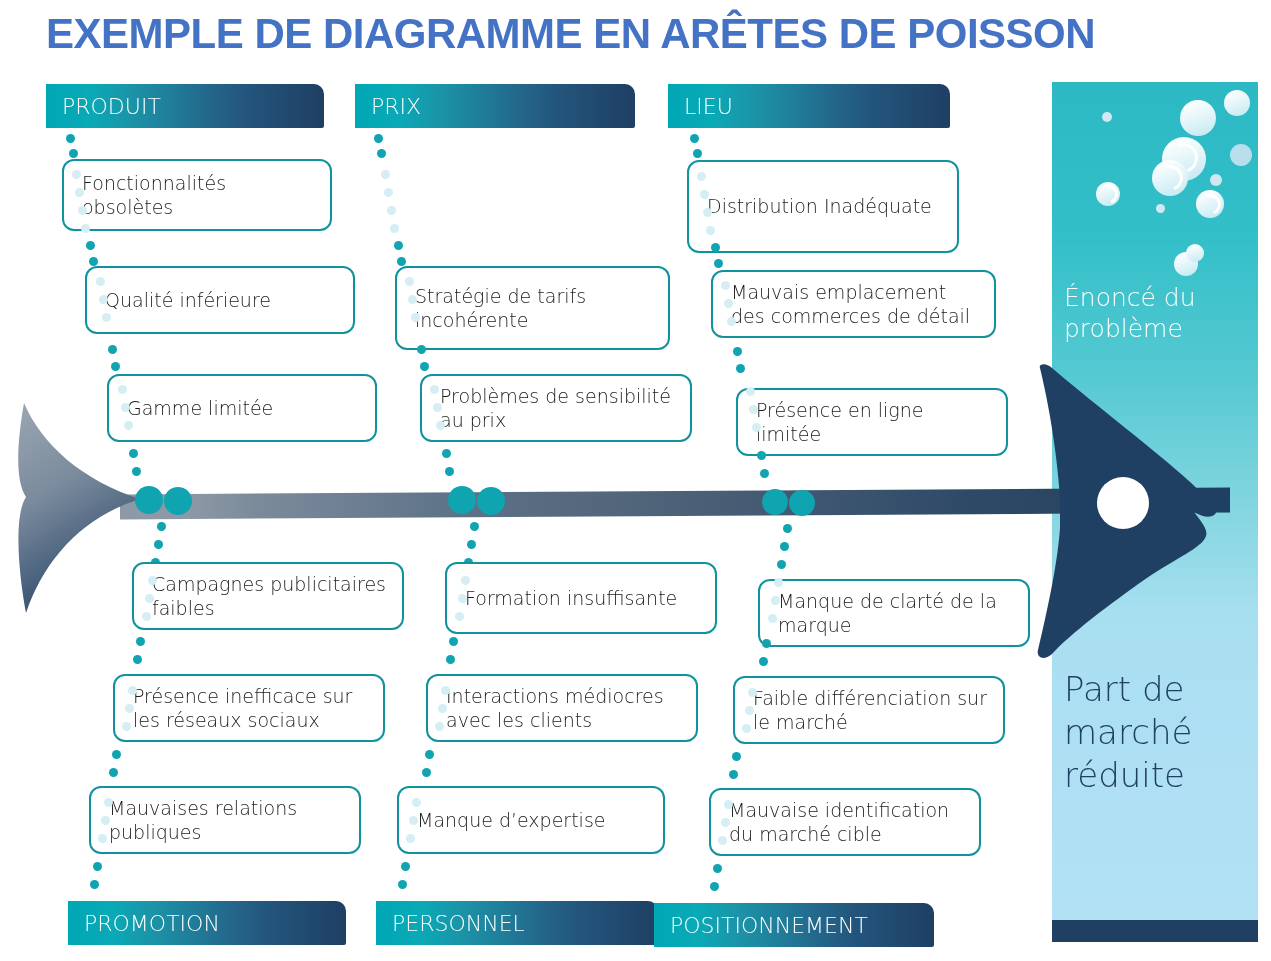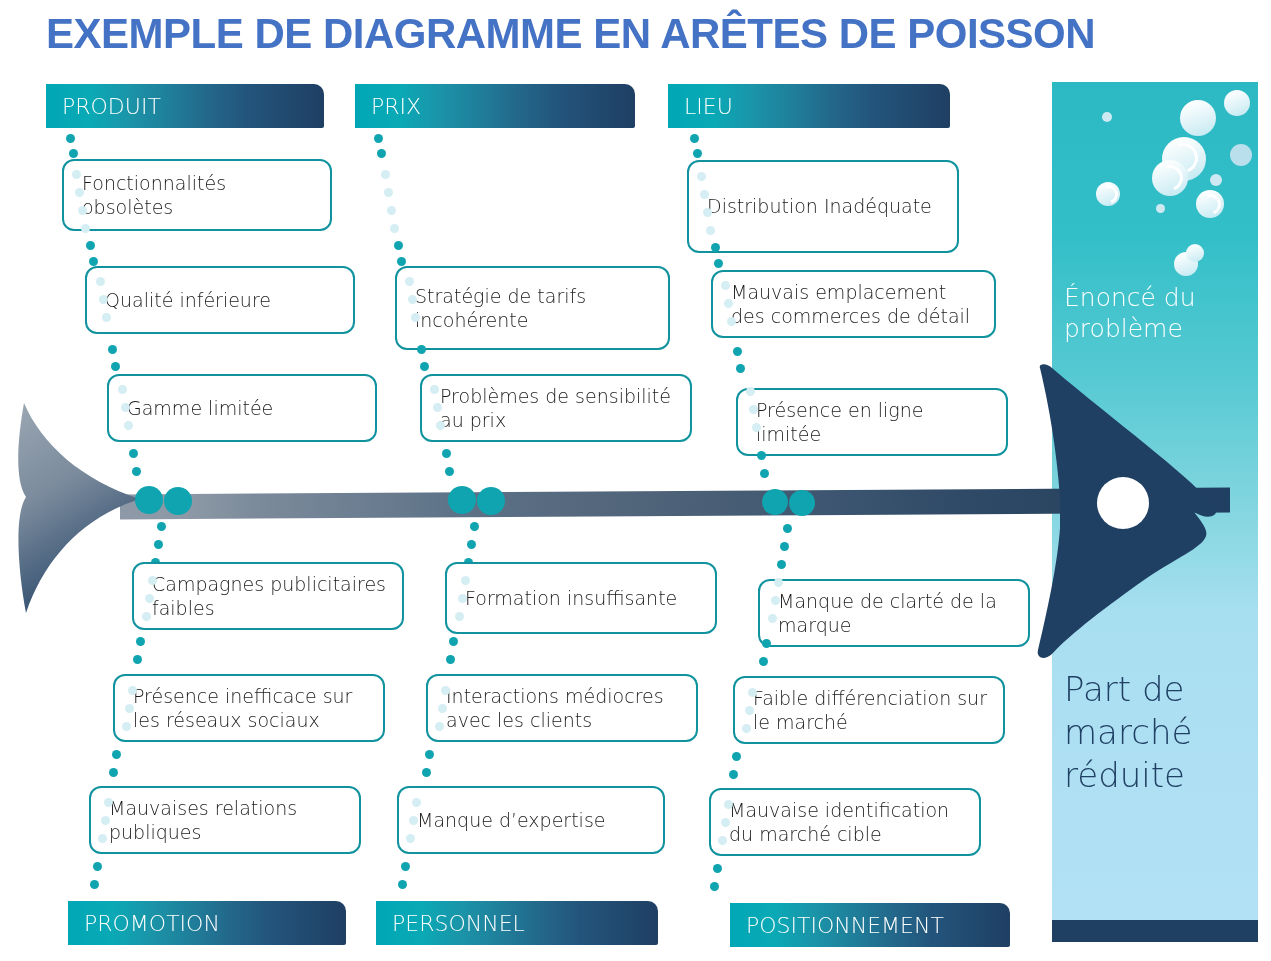--- a/index.html
+++ b/index.html
@@ -420,17 +420,17 @@
   <div class="dot" style="left:732px;top:752px;width:9px;height:9px;"></div>
   <div class="dot" style="left:729px;top:770px;width:9px;height:9px;"></div>
   <div class="cause-box" style="left:709px;top:788px;width:272px;height:68px;">
     <span>Mauvaise identification du marché cible</span>
   </div>
   <div class="dot pale" style="left:724px;top:800px;width:9px;height:9px;"></div>
   <div class="dot pale" style="left:721px;top:818px;width:9px;height:9px;"></div>
   <div class="dot pale" style="left:718px;top:836px;width:9px;height:9px;"></div>
   <div class="dot" style="left:713px;top:864px;width:9px;height:9px;"></div>
   <div class="dot" style="left:710px;top:882px;width:9px;height:9px;"></div>
-  <div class="cat-bar" style="left:730px;top:903px;width:280px;text-align:center;">
+  <div class="cat-bar" style="left:654px;top:903px;width:280px;text-align:center;">
     <span>POSITIONNEMENT</span>
   </div>
 
 </div>
 
 </body></html>

